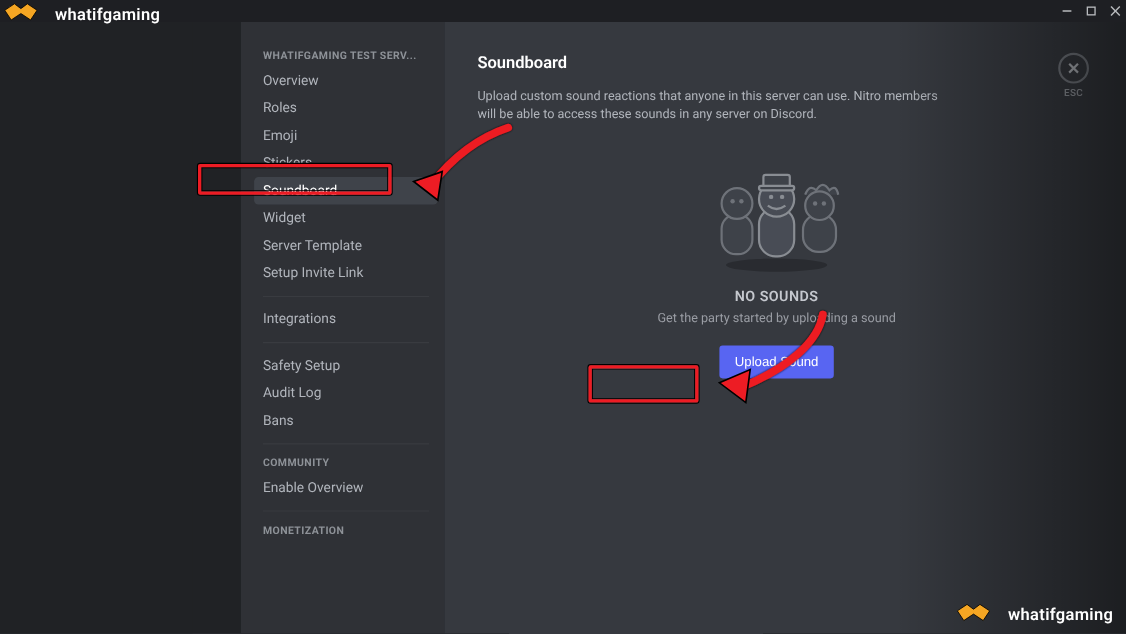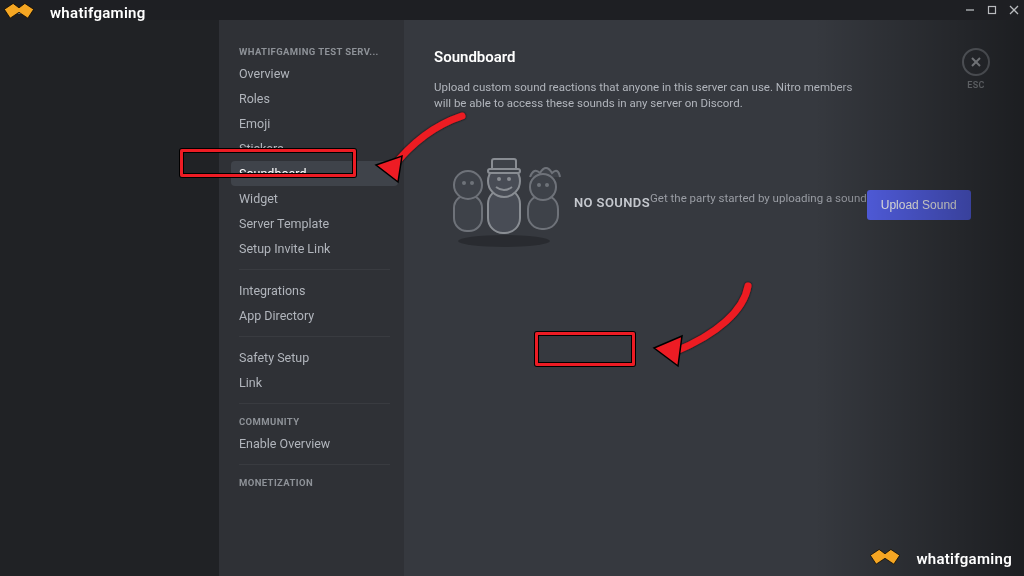--- a/index.html
+++ b/index.html
@@ -114,21 +114,21 @@
   }
   .subtitle {
     font-size: 11.5px;
     color: #b1b5bc;
     max-width: 430px;
     line-height: 1.35;
   }
   .empty-area {
     margin-top: 30px;
     display: flex;
-    flex-direction: row;
+    flex-direction: column;
     align-items: center;
   }
   .illus {
     width: 140px; height: 110px;
     position: relative;
     opacity: 0.95;
   }
   .nosound-title {
     color: #c5c8ce;
     font-size: 13px;
@@ -259,30 +259,30 @@
         <span>Server Template</span>
       </div>
     <div class="side-item">
         <span>Setup Invite Link</span>
       </div>
 
     <hr>
     <div class="side-item">
         <span>Integrations</span>
       </div>
-    <div class="side-item">
-        <span>App Directory</span>
-      </div>
 
     <hr>
     <div class="side-item">
         <span>Safety Setup</span>
       </div>
     <div class="side-item">
-        <span>Link</span>
+        <span>Audit Log</span>
+      </div>
+    <div class="side-item">
+        <span>Bans</span>
       </div>
 
     <hr>
     <div class="cat-header">COMMUNITY</div>
     <div class="side-item">
         <span>Enable Overview</span>
       </div>
 
     <hr>
     <div class="cat-header">MONETIZATION</div>

